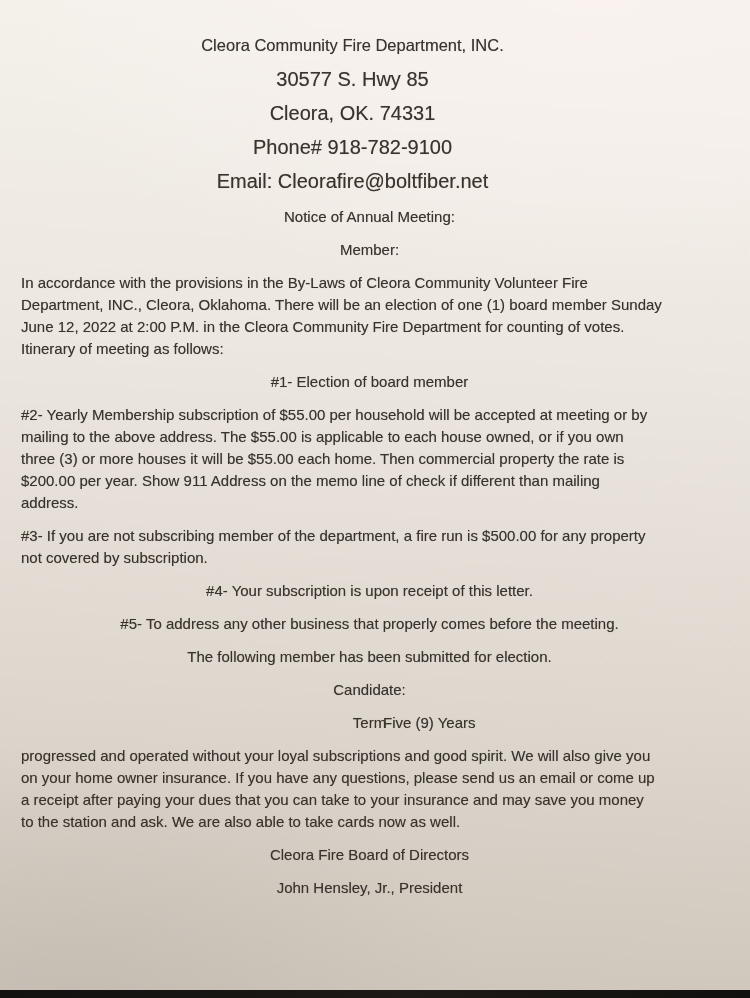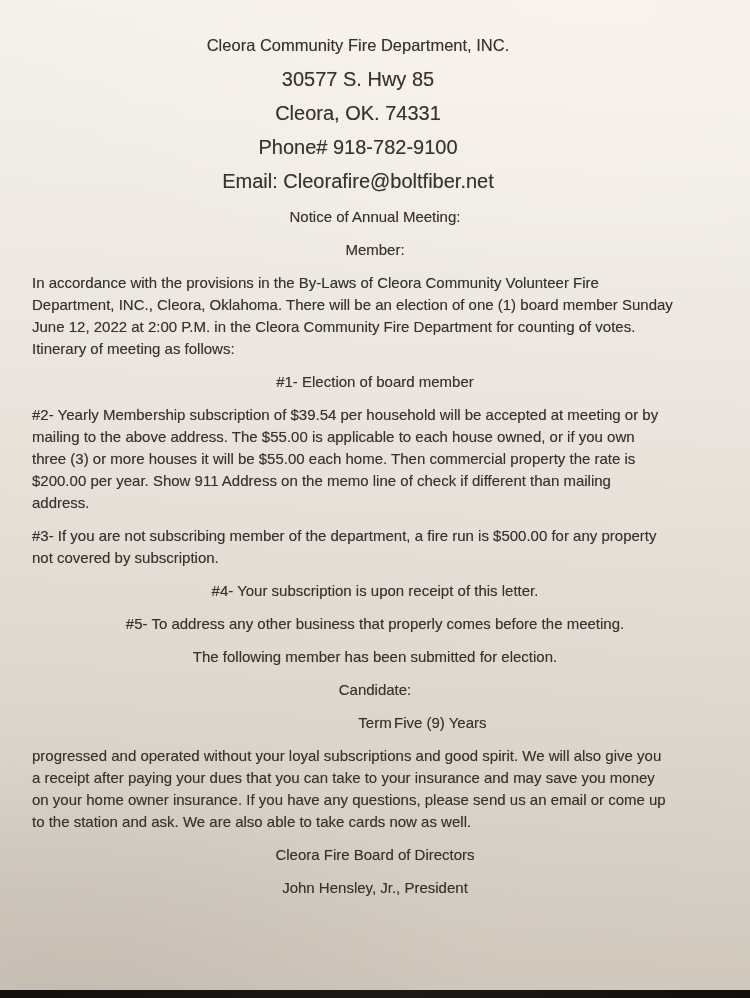--- a/index.html
+++ b/index.html
@@ -12,21 +12,21 @@
     position: relative;
     width: 750px; height: 998px;
     overflow: hidden;
     background:
       radial-gradient(140% 55% at 78% 0%, rgba(249,242,239,0.95) 0%, rgba(249,242,239,0) 55%),
       radial-gradient(90% 40% at 10% 100%, rgba(186,178,168,0.45) 0%, rgba(186,178,168,0) 60%),
       linear-gradient(183deg, #f5f2ec 0%, #ece7e0 35%, #ded7ce 70%, #d2cabf 92%, #cdc5ba 100%);
   }
   .paper {
     position: relative;
-    padding: 28px 36px 0 32px;
+    padding: 28px 36px 0 21px;
     font-size: 15px;
     line-height: 22px;
     color: #38332d;
     text-shadow: 0 0 0.7px rgba(56,51,45,0.45);
   }
   .doc-header {
     text-align: center;
     transform: translateX(-15px);
     margin: 0 0 8px 0;
   }
@@ -70,21 +70,21 @@
       <div class="block">
         <p>In accordance with the provisions in the By-Laws of Cleora Community Volunteer Fire</p>
         <p>Department, INC., Cleora, Oklahoma. There will be an election of one (1) board member Sunday</p>
         <p>June 12, 2022 at 2:00 P.M. in the Cleora Community Fire Department for counting of votes.</p>
         <p>Itinerary of meeting as follows:</p>
       </div>
 
       <p class="block">#1- Election of board member</p>
 
       <div class="block">
-        <p>#2- Yearly Membership subscription of $39.54 per household will be accepted at meeting or by</p>
+        <p>#2- Yearly Membership subscription of $55.00 per household will be accepted at meeting or by</p>
         <p>mailing to the above address. The $55.00 is applicable to each house owned, or if you own</p>
         <p>three (3) or more houses it will be $55.00 each home. Then commercial property the rate is</p>
         <p>$200.00 per year. Show 911 Address on the memo line of check if different than mailing</p>
         <p>address.</p>
       </div>
 
       <div class="block">
         <p>#3- If you are not subscribing member of the department, a fire run is $500.00 for any property</p>
         <p>not covered by subscription.</p>
       </div>
@@ -97,22 +97,22 @@
 
       <p class="block">Candidate:</p>
 
       <p class="block term-row">
         <span>Term</span>
         <span class="term-value">Five (9) Years</span>
       </p>
 
       <div class="block">
         <p>progressed and operated without your loyal subscriptions and good spirit. We will also give you</p>
+        <p>on your home owner insurance. If you have any questions, please send us an email or come up</p>
         <p>a receipt after paying your dues that you can take to your insurance and may save you money</p>
-        <p>on your home owner insurance. If you have any questions, please send us an email or come up</p>
         <p>to the station and ask. We are also able to take cards now as well.</p>
       </div>
 
       <p class="block">Cleora Fire Board of Directors</p>
 
       <p class="block">John Hensley, Jr., President</p>
     </main>
 
   </div>
   <div class="table-edge"></div>

